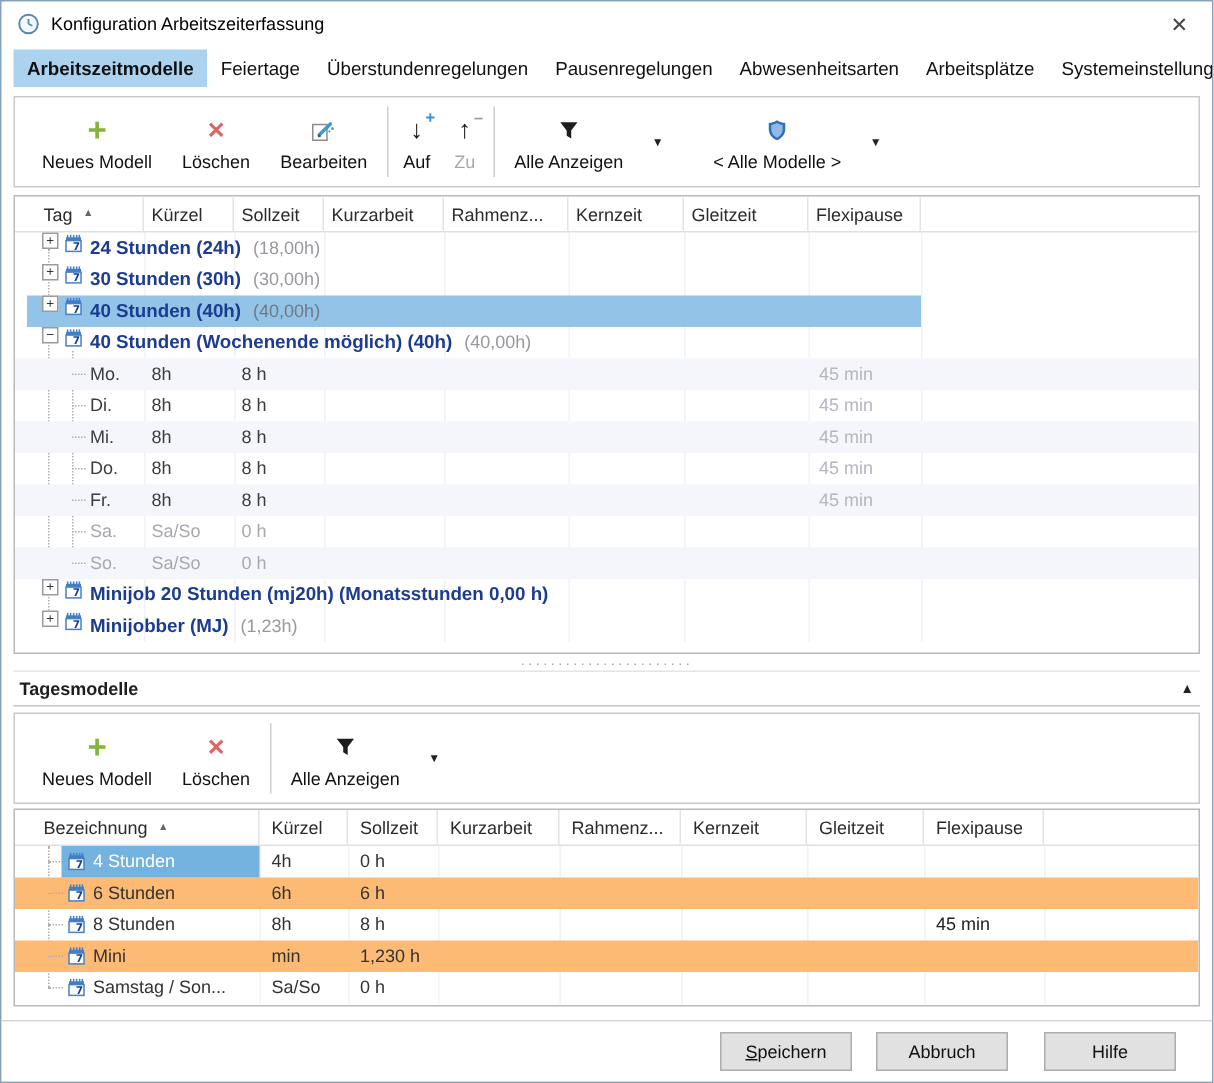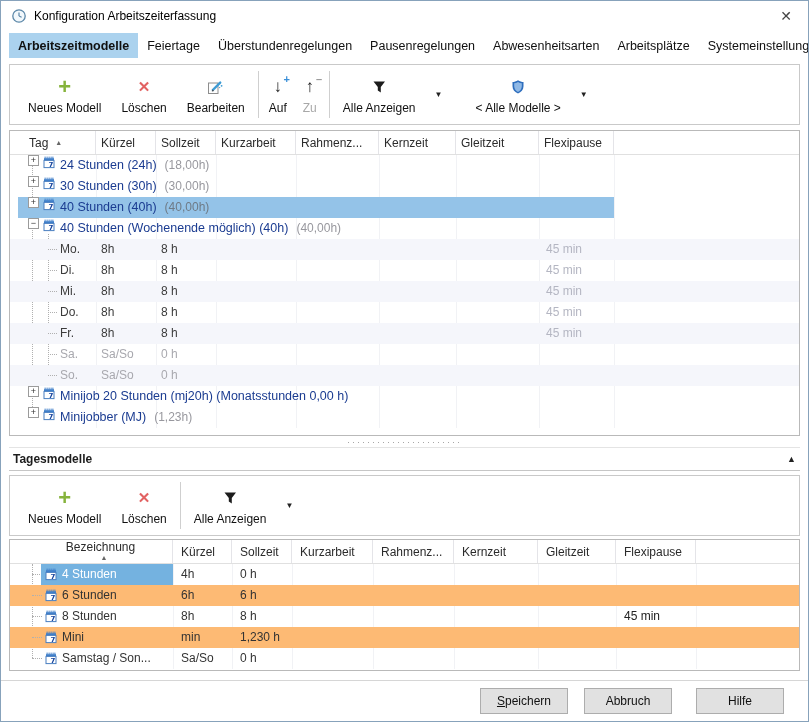--- a/index.html
+++ b/index.html
@@ -41,21 +41,21 @@
   .th .sort{font-size:7px;color:#666;margin-left:7px;}
   .tbody{position:relative;}
   .trow{position:relative;height:21px;}
   .trow.alt{background:#f5f6fb;}
   .trow>span,.trow>svg{position:absolute;top:0;line-height:21px;z-index:2;white-space:nowrap;}
   .trow.selected::before{content:"";position:absolute;left:8px;width:596px;top:0;bottom:0;background:#94c3e8;z-index:1;}
   .expander{left:18px;top:6px;width:9px;height:9px;border:1px solid #9b9b9b;background:#fff;display:flex;
             align-items:center;justify-content:center;font-size:9px;line-height:9px;color:#333;}
   .cal{left:32px;top:3px;}
   .mtext{left:50px;}
-  .mtext .mlabel{font-weight:normal;color:#1b3c91;font-size:12.5px;}
+  .mtext .mlabel{font-weight:bold;color:#1b3c91;font-size:12.5px;}
   .mtext .mnote{color:#98989e;margin-left:8px;font-size:12px;}
   .cd{left:50px;color:#3c3c3c;}
   .ck{left:91px;color:#3c3c3c;}
   .cs{left:151px;color:#3c3c3c;}
   .cf{left:536px;color:#b4b6c2;}
   .trow.dim .cd,.trow.dim .ck,.trow.dim .cs{color:#a8a8ae;}
   .gl{position:absolute;top:0;bottom:0;width:1px;background:rgba(120,130,160,0.10);z-index:0;}
   .tline{position:absolute;width:0;border-left:1px dotted #b0b0b0;z-index:0;}
   .trow.day::before{content:"";position:absolute;left:38px;top:10px;width:9px;border-top:1px dotted #b0b0b0;}
 
@@ -357,21 +357,21 @@
             <use href="#ico-funnel"></use>
           </svg>
         </span>
       <span class="lbl">Alle Anzeigen</span>
     </div>
     <span class="dd-arrow">▼</span>
   </div>
 
   <div class="tablebox" style="height:130px;margin-top:3px;">
     <div class="thead">
-      <div class="th first" style="width:163px;flex-direction:column;">
+      <div class="th first" style="width:163px;">
           <span>Bezeichnung</span>
           <span class="sort">▲</span>
         </div>
       <div class="th" style="width:59px;padding-left:8px;">
           <span>Kürzel</span>
         </div>
       <div class="th" style="width:60px;padding-left:8px;">
           <span>Sollzeit</span>
         </div>
       <div class="th" style="width:81px;padding-left:8px;">

